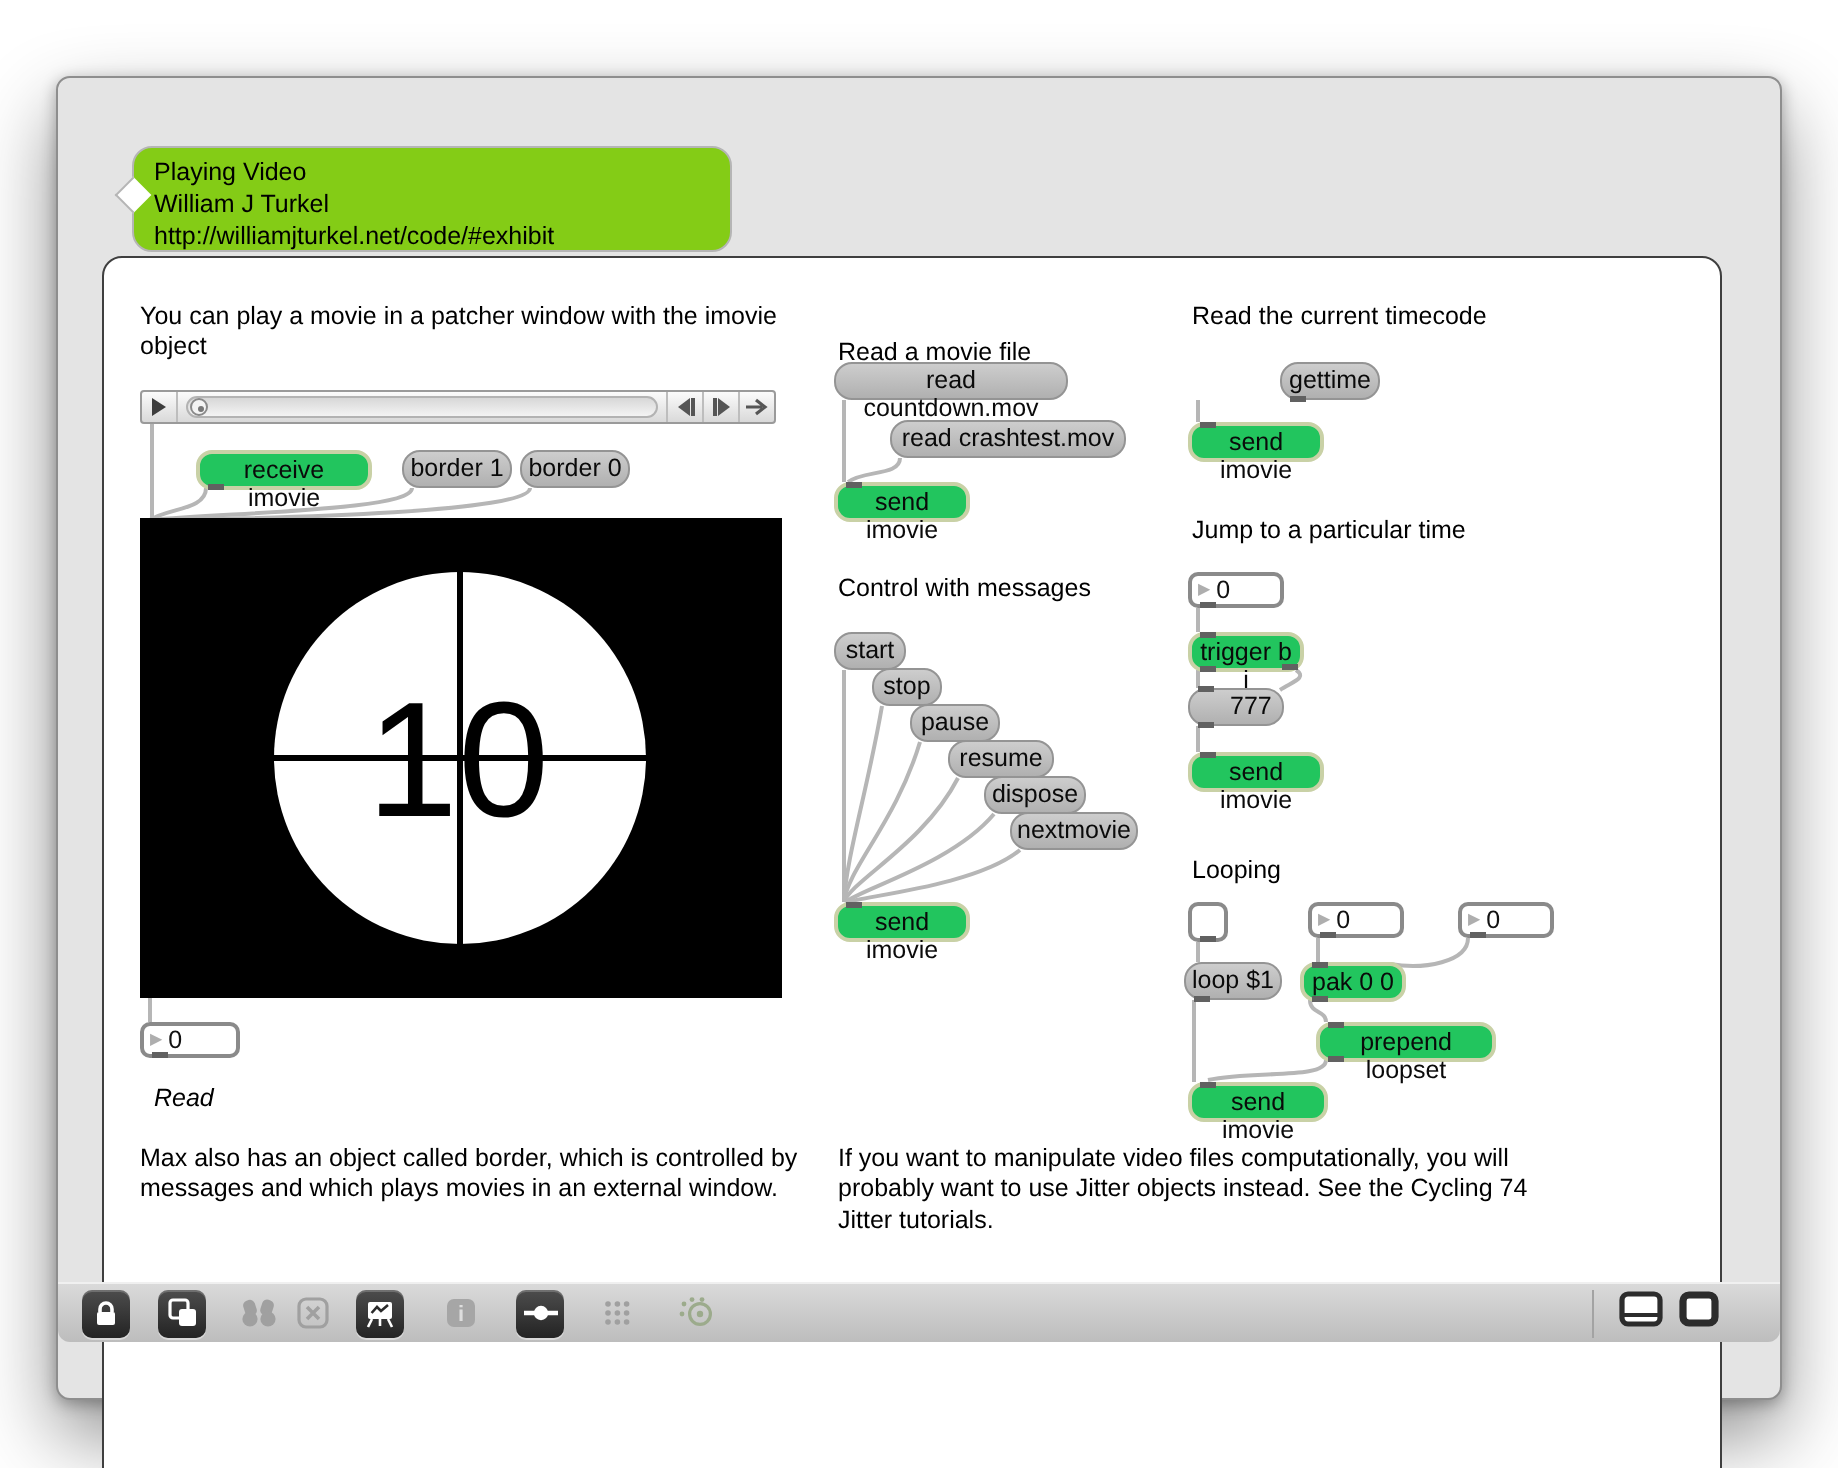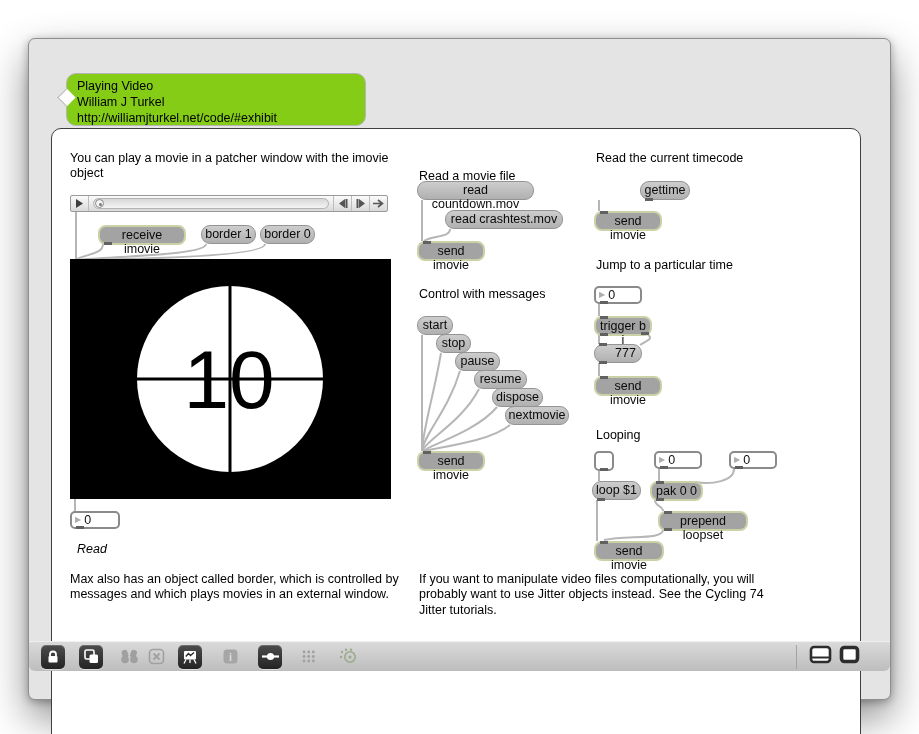--- a/index.html
+++ b/index.html
@@ -21,21 +21,21 @@
     border:1px solid #b5b5b5;border-radius:10px;padding:4px 10px;font-size:12.5px;line-height:1.28;color:#000;}
   .bubble::before{content:"";position:absolute;left:-7px;top:17px;width:12px;height:12px;background:#fff;
     border-left:1px solid #b5b5b5;border-bottom:1px solid #b5b5b5;transform:rotate(45deg);}
   .canvas{position:absolute;left:22px;top:67px;width:810px;height:637px;background:#fff;
     border:1px solid #3f3f3f;border-radius:10px;}
   .cords{position:absolute;left:0;top:0;z-index:1;}
   .comment{position:absolute;font-size:12.5px;line-height:1.22;color:#000;z-index:3;}
   .msg{position:absolute;height:19px;background:linear-gradient(#cdcdcd,#b0b0b0);
     border:1px solid #949494;border-radius:9px;font-size:12.5px;color:#0a0a0a;
     padding:1px 0 0;text-align:center;z-index:3;}
-  .obj{position:absolute;height:20px;background:#a3a3a3;border:2px solid #c9d1a6;border-radius:8px;
+  .obj{position:absolute;height:20px;background:#22c55e;border:2px solid #c9d1a6;border-radius:8px;
     font-size:12.5px;color:#0a0a0a;padding:1px 4px 0;text-align:center;z-index:3;}
   .numbox{position:absolute;height:18px;background:#fff;border:2px solid #8a8a8a;border-radius:5px;
     display:flex;align-items:center;padding-left:3px;font-size:12.5px;color:#111;z-index:3;}
   .numbox .tri{font-size:8px;color:#aeaeae;margin-right:3px;line-height:1;}
   .toggle{position:absolute;width:20px;height:20px;background:#fff;border:2px solid #8a8a8a;
     border-radius:5px;z-index:3;}
   .in::before{content:"";position:absolute;top:-2px;left:4px;width:8px;height:3px;background:#616161;}
   .out::after{content:"";position:absolute;bottom:-2px;left:4px;width:8px;height:3px;background:#616161;}
   .mark{position:absolute;width:8px;height:3px;background:#616161;z-index:4;}
   .movie{position:absolute;left:18px;top:130px;width:321px;height:240px;background:#000;z-index:2;}

